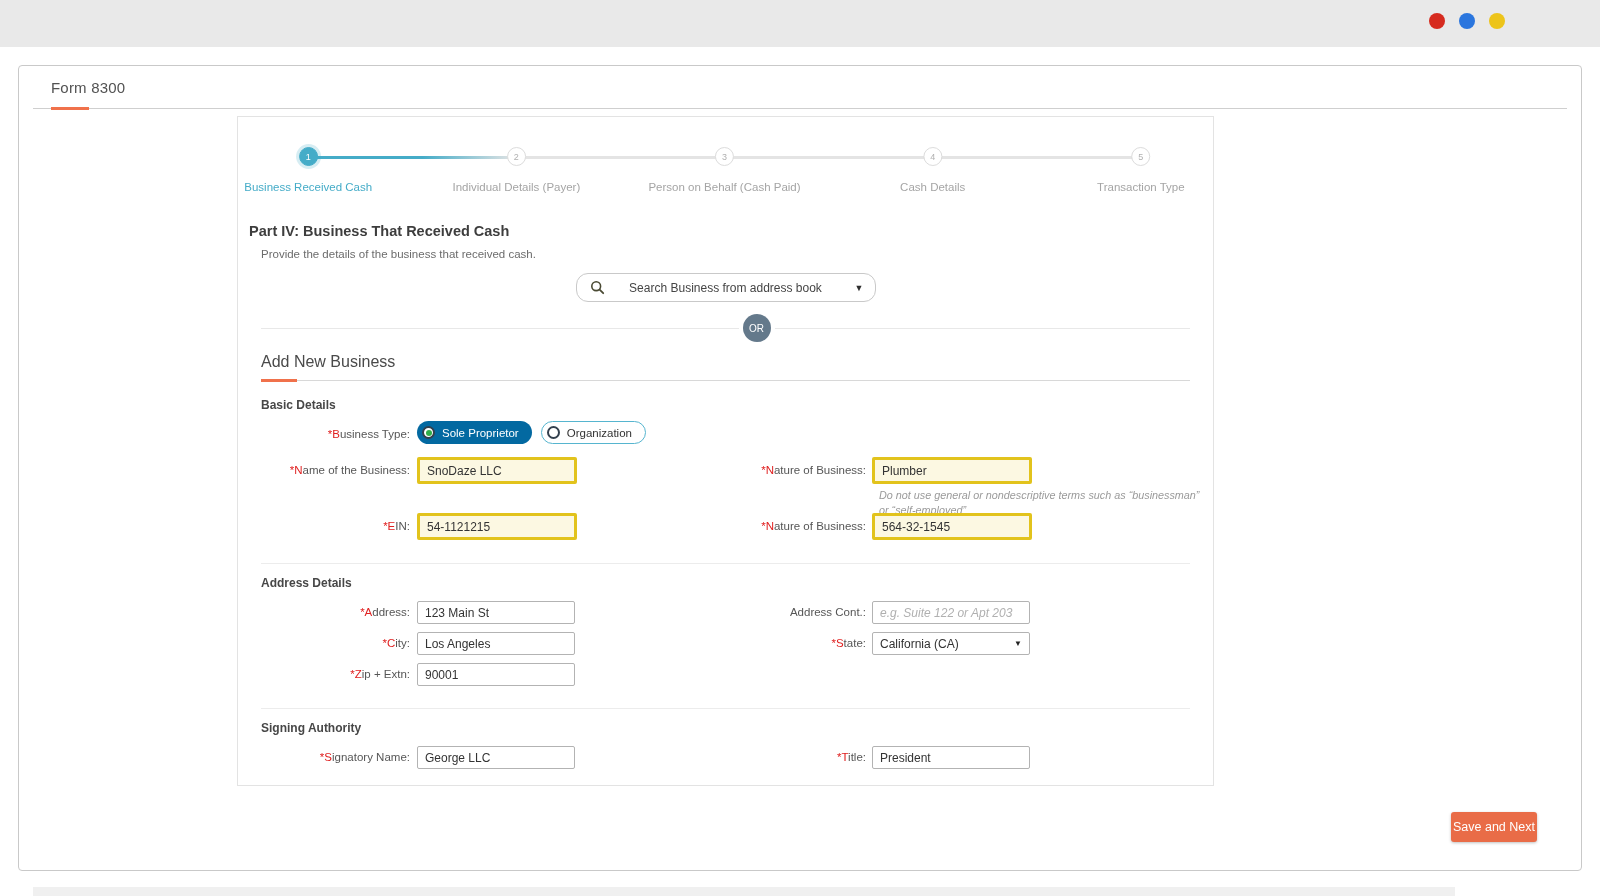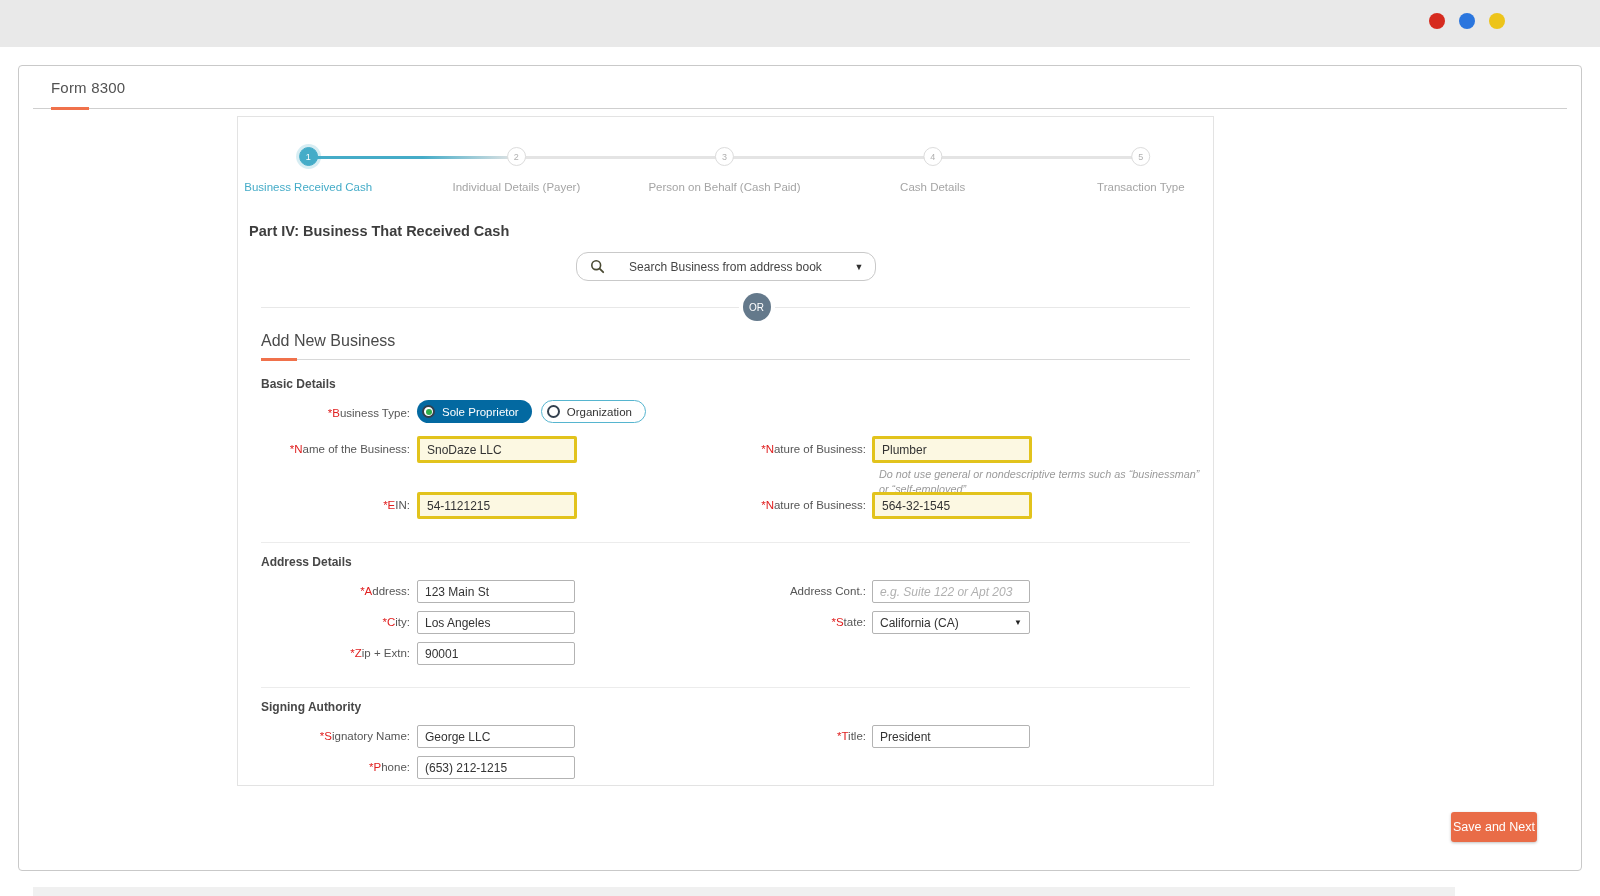--- a/index.html
+++ b/index.html
@@ -120,20 +120,21 @@
         <div class="step-circle">4</div>
         <div class="step-label">Cash Details</div>
       </div>
       <div class="step" style="left:92.6%">
         <div class="step-circle">5</div>
         <div class="step-label">Transaction Type</div>
       </div>
     </div>
 
     <div class="part-title">Part IV: Business That Received Cash</div>
+    <div class="part-sub">Provide the details of the business that received cash.</div>
 
     <div class="search-wrap">
       <svg class="search-icon" width="15" height="15" viewBox="0 0 15 15">
         <circle cx="6.2" cy="6.2" r="4.4" fill="none" stroke="#4a4a33" stroke-width="1.6"></circle>
         <line x1="9.6" y1="9.6" x2="13.2" y2="13.2" stroke="#4a4a33" stroke-width="1.8" stroke-linecap="round"></line>
       </svg>
       <span class="search-text">Search Business from address book</span>
       <span class="search-caret">▼</span>
     </div>
 
@@ -205,23 +206,19 @@
     <div class="sec-rule"></div>
     <div class="section-heading" style="margin-top:0;">Signing Authority</div>
 
     <div class="row">
       <span class="lbl lbl-l required">*Signatory Name:</span>
       <input class="inp inp-l" value="George LLC" style="">
       <span class="lbl lbl-r required">*Title:</span>
       <input class="inp inp-r" value="President" style="">
     </div>
 
-    <div class="row">
-      <span class="lbl lbl-l required">*Phone:</span>
-      <input class="inp inp-l" value="(653) 212-1215" style="">
-    </div>
 
   </div>
 
   <button class="save-btn">Save and Next</button>
 </div>
 
 <div class="bottom-strip"></div>
 
 </body></html>

